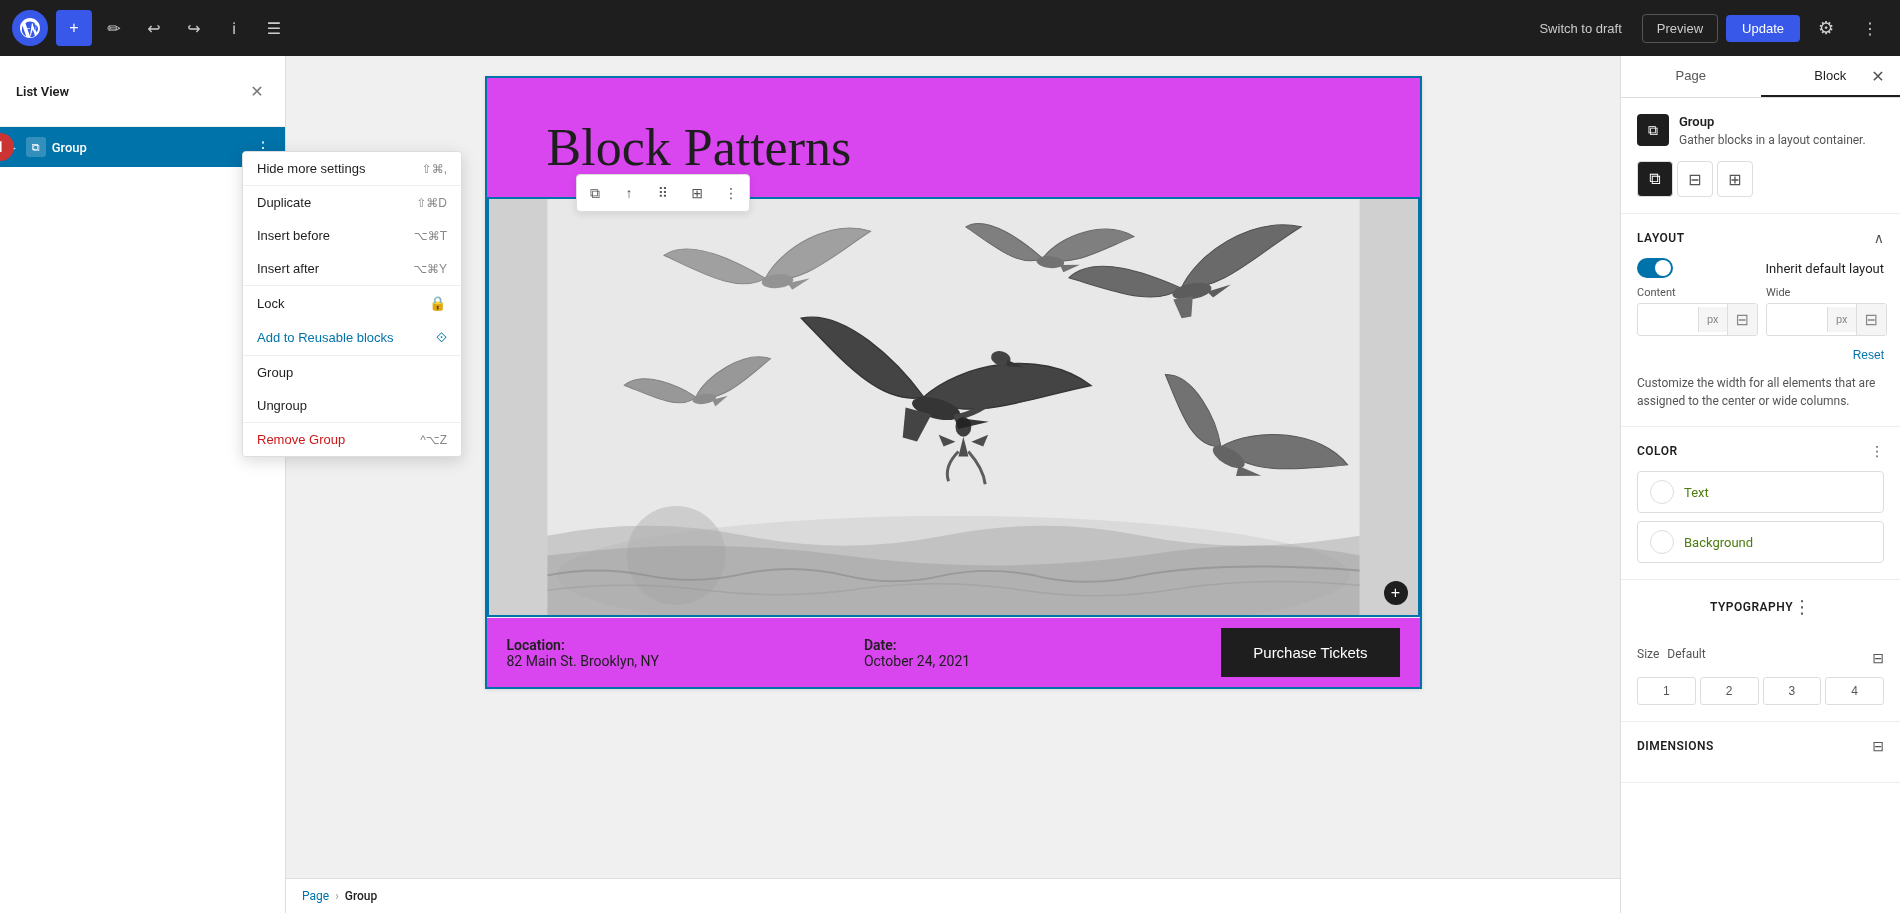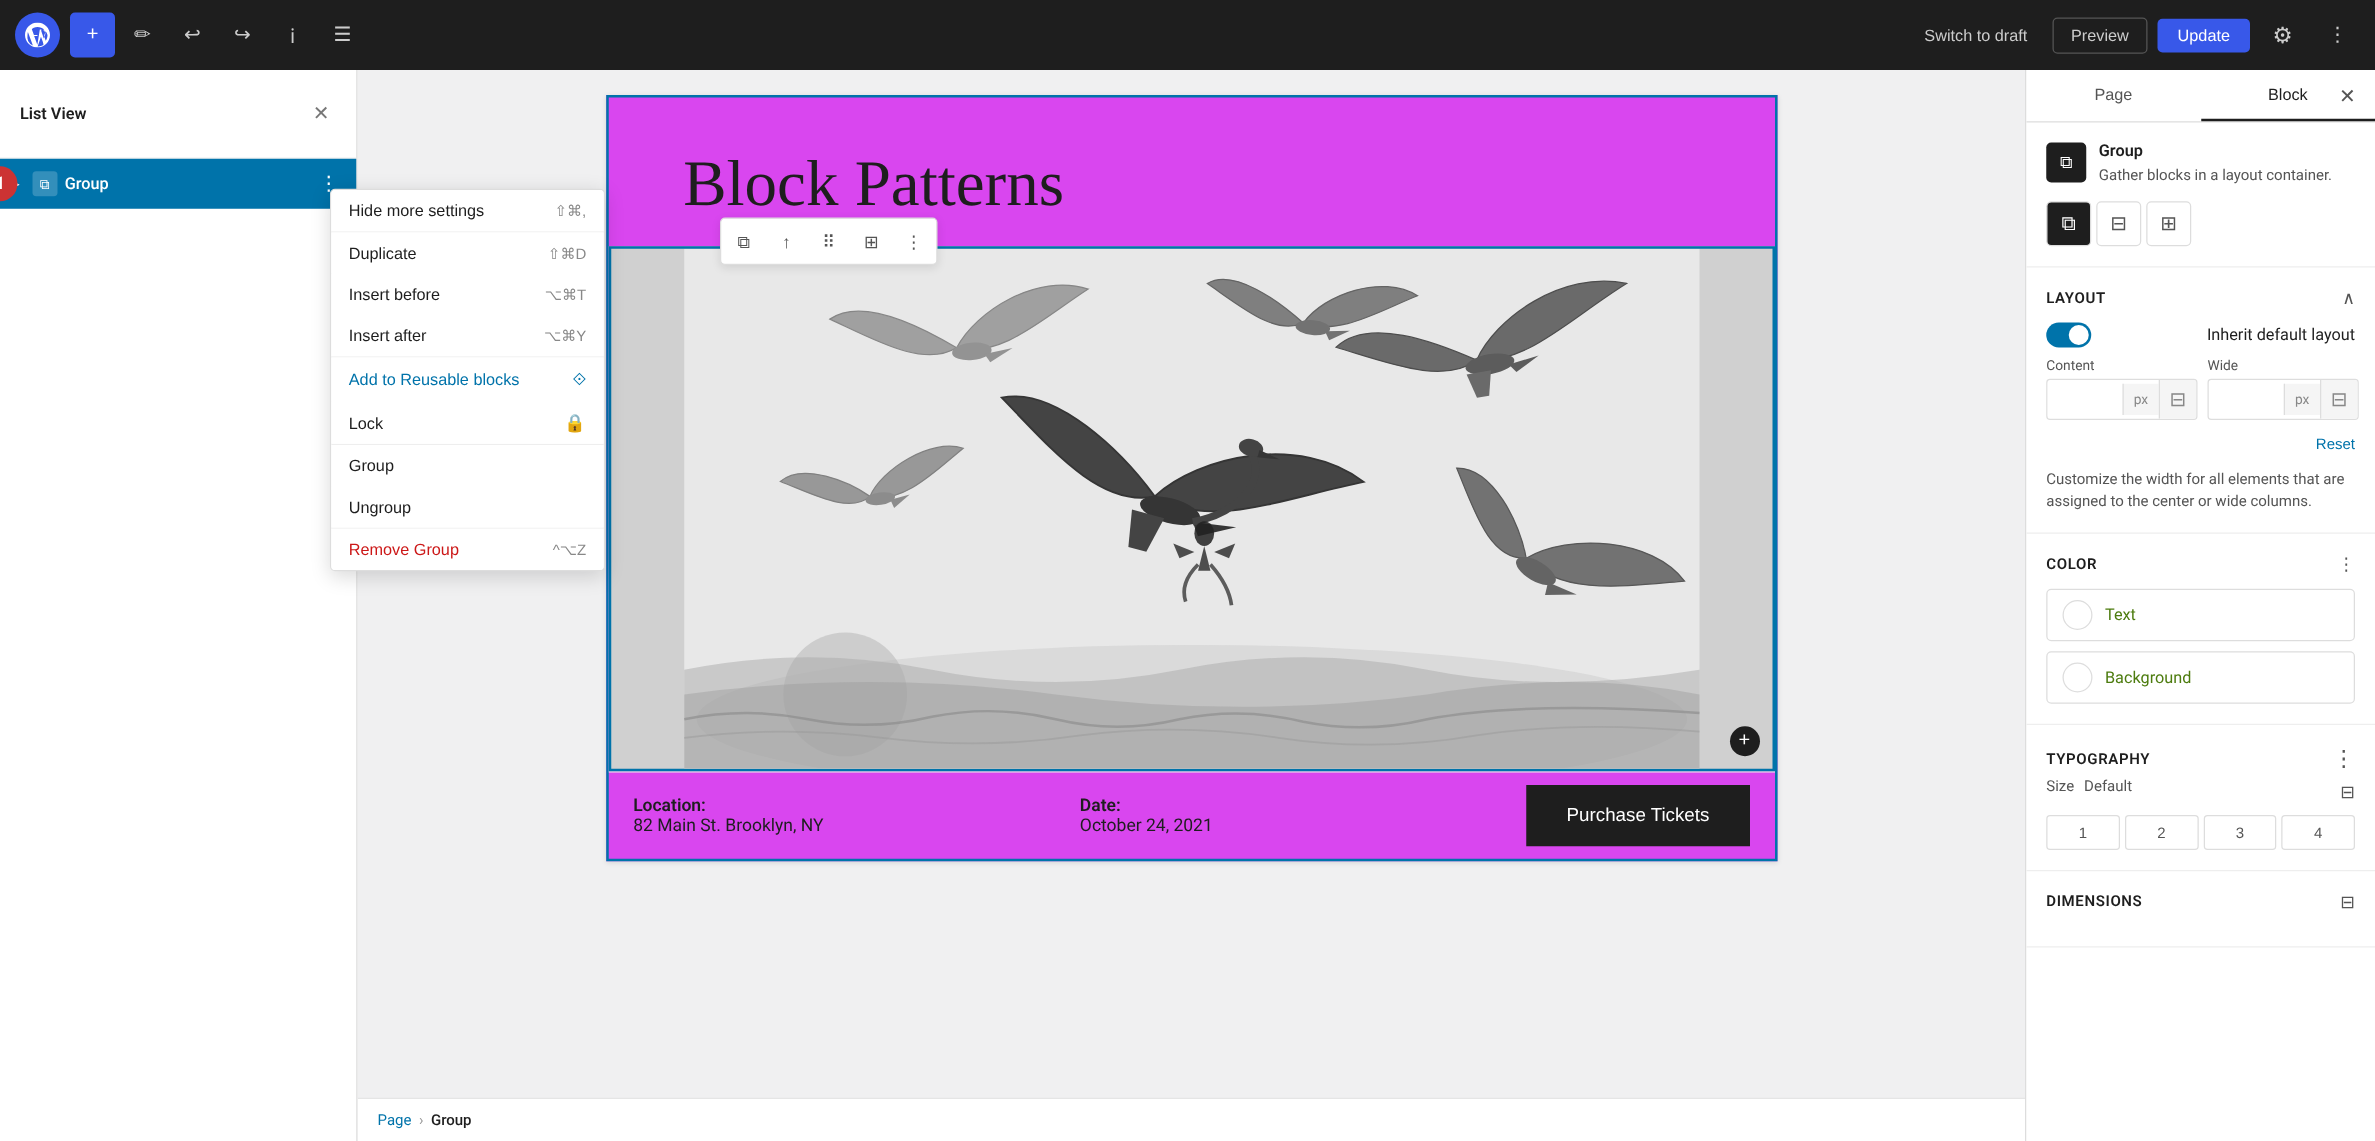--- a/index.html
+++ b/index.html
@@ -159,21 +159,21 @@
       font-size: 16px;
       width: 28px; height: 28px;
       display: flex; align-items: center; justify-content: center;
       border-radius: 4px;
     }
 
     
     .context-menu {
       position: absolute;
       top: 95px;
-      left: 264px;
+      left: 242px;
       width: 220px;
       background: white;
       border: 1px solid #ddd;
       border-radius: 4px;
       box-shadow: 0 4px 16px rgba(0,0,0,0.15);
       z-index: 200;
       overflow: hidden;
     }
     .menu-section {
       border-bottom: 1px solid #eee;
@@ -547,22 +547,22 @@
     }
     .color-option-label {
       font-size: 13px;
       color: #4d7c0f;
     }
 
     
     .typography-header {
       display: flex;
       align-items: center;
-      justify-content: space-between;
-      margin-bottom: 4px;
+      justify-content: center;
+      margin-bottom: 29px;
     }
     .typography-more-btn {
       background: transparent;
       border: none;
       cursor: pointer;
       color: #555;
       font-size: 18px;
     }
     .size-label {
       font-size: 12px;
@@ -701,27 +701,27 @@
           <span>Insert before</span>
           <span class="menu-item-shortcut">⌥⌘T</span>
         </button>
         <button class="menu-item">
           <span>Insert after</span>
           <span class="menu-item-shortcut">⌥⌘Y</span>
         </button>
       </div>
 
       <div class="menu-section">
+        <button class="menu-item">
+          <span>Lock</span>
+          <span class="menu-item-icon">🔒</span>
+        </button>
         <button class="menu-item blue-text">
           <span>Add to Reusable blocks</span>
           <span class="menu-item-icon" style="color:#0073aa;">⟐</span>
-        </button>
-        <button class="menu-item">
-          <span>Lock</span>
-          <span class="menu-item-icon">🔒</span>
         </button>
       </div>
 
       <div class="menu-section">
         <button class="menu-item">
           <span>Group</span>
         </button>
         <button class="menu-item">
           <span>Ungroup</span>
         </button>

